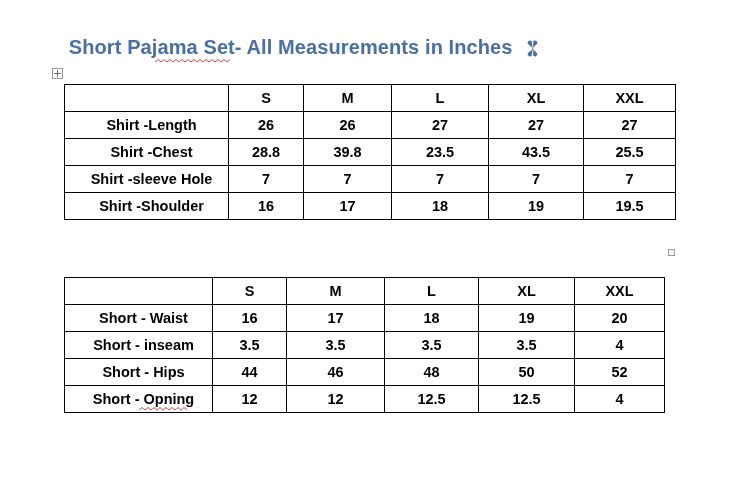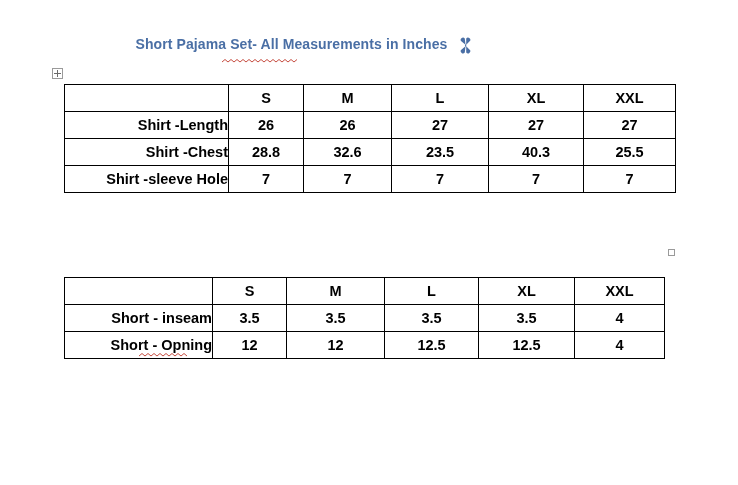--- a/index.html
+++ b/index.html
@@ -18,21 +18,21 @@
     position: relative;
     width: 738px;
     height: 485px;
   }
   .doc-title {
     position: absolute;
     top: 36px;
     left: 0;
     width: 610px;
     text-align: center;
-    font-size: 14px;
+    font-size: 20px;
     font-weight: bold;
     color: #4a6fa5;
     letter-spacing: 0.1px;
     white-space: nowrap;
   }
   .title-text {
     display: inline-block;
     position: relative;
   }
   .squiggle {
@@ -84,21 +84,21 @@
     font-size: 14.5px;
     font-weight: bold;
     color: #000000;
     text-align: center;
     padding: 0;
     height: 26px;
     vertical-align: middle;
     font-family: "Liberation Sans", sans-serif;
   }
   table.sizechart td.rowlabel {
-    text-align: right;
+    text-align: center;
     padding-left: 10px;
   }
   table.sizechart th.corner {
     border: 1px solid #000000;
   }
   #table-shirt {
     left: 64px;
     top: 84px;
   }
   #table-short {
@@ -158,32 +158,40 @@
           <td class="rowlabel">Shirt -Length</td>
           <td>26</td>
           <td>26</td>
           <td>27</td>
           <td>27</td>
           <td>27</td>
         </tr>
         <tr>
           <td class="rowlabel">Shirt -Chest</td>
           <td>28.8</td>
-          <td>32.6</td>
+          <td>39.8</td>
           <td>23.5</td>
-          <td>40.3</td>
+          <td>43.5</td>
           <td>25.5</td>
         </tr>
         <tr>
           <td class="rowlabel">Shirt -sleeve Hole</td>
           <td>7</td>
           <td>7</td>
           <td>7</td>
           <td>7</td>
           <td>7</td>
+        </tr>
+        <tr>
+          <td class="rowlabel">Shirt -Shoulder</td>
+          <td>16</td>
+          <td>17</td>
+          <td>18</td>
+          <td>19</td>
+          <td>19.5</td>
         </tr>
       </tbody>
   </table>
 
   <table class="sizechart" id="table-short">
     <colgroup>
       <col style="width:148px">
       <col style="width:74px">
       <col style="width:98px">
       <col style="width:94px">
@@ -193,26 +201,42 @@
     <tbody>
         <tr>
           <th class="corner"></th>
           <th>S</th>
           <th>M</th>
           <th>L</th>
           <th>XL</th>
           <th>XXL</th>
         </tr>
         <tr>
+          <td class="rowlabel">Short - Waist</td>
+          <td>16</td>
+          <td>17</td>
+          <td>18</td>
+          <td>19</td>
+          <td>20</td>
+        </tr>
+        <tr>
           <td class="rowlabel">Short - inseam</td>
           <td>3.5</td>
           <td>3.5</td>
           <td>3.5</td>
           <td>3.5</td>
           <td>4</td>
+        </tr>
+        <tr>
+          <td class="rowlabel">Short - Hips</td>
+          <td>44</td>
+          <td>46</td>
+          <td>48</td>
+          <td>50</td>
+          <td>52</td>
         </tr>
         <tr>
           <td class="rowlabel" style="position: relative;">Short - Opning<svg class="red-squiggle" viewBox="0 0 48 4" preserveAspectRatio="none" style="position: absolute; left: 74px; bottom: 1px; width: 48px;">
               <path d="M0 3 L3 0.5 L6 3 L9 0.5 L12 3 L15 0.5 L18 3 L21 0.5 L24 3 L27 0.5 L30 3 L33 0.5 L36 3 L39 0.5 L42 3 L45 0.5 L48 3" fill="none" stroke="#c0392b" stroke-width="0.9"></path>
             </svg></td>
           <td>12</td>
           <td>12</td>
           <td>12.5</td>
           <td>12.5</td>
           <td>4</td>

